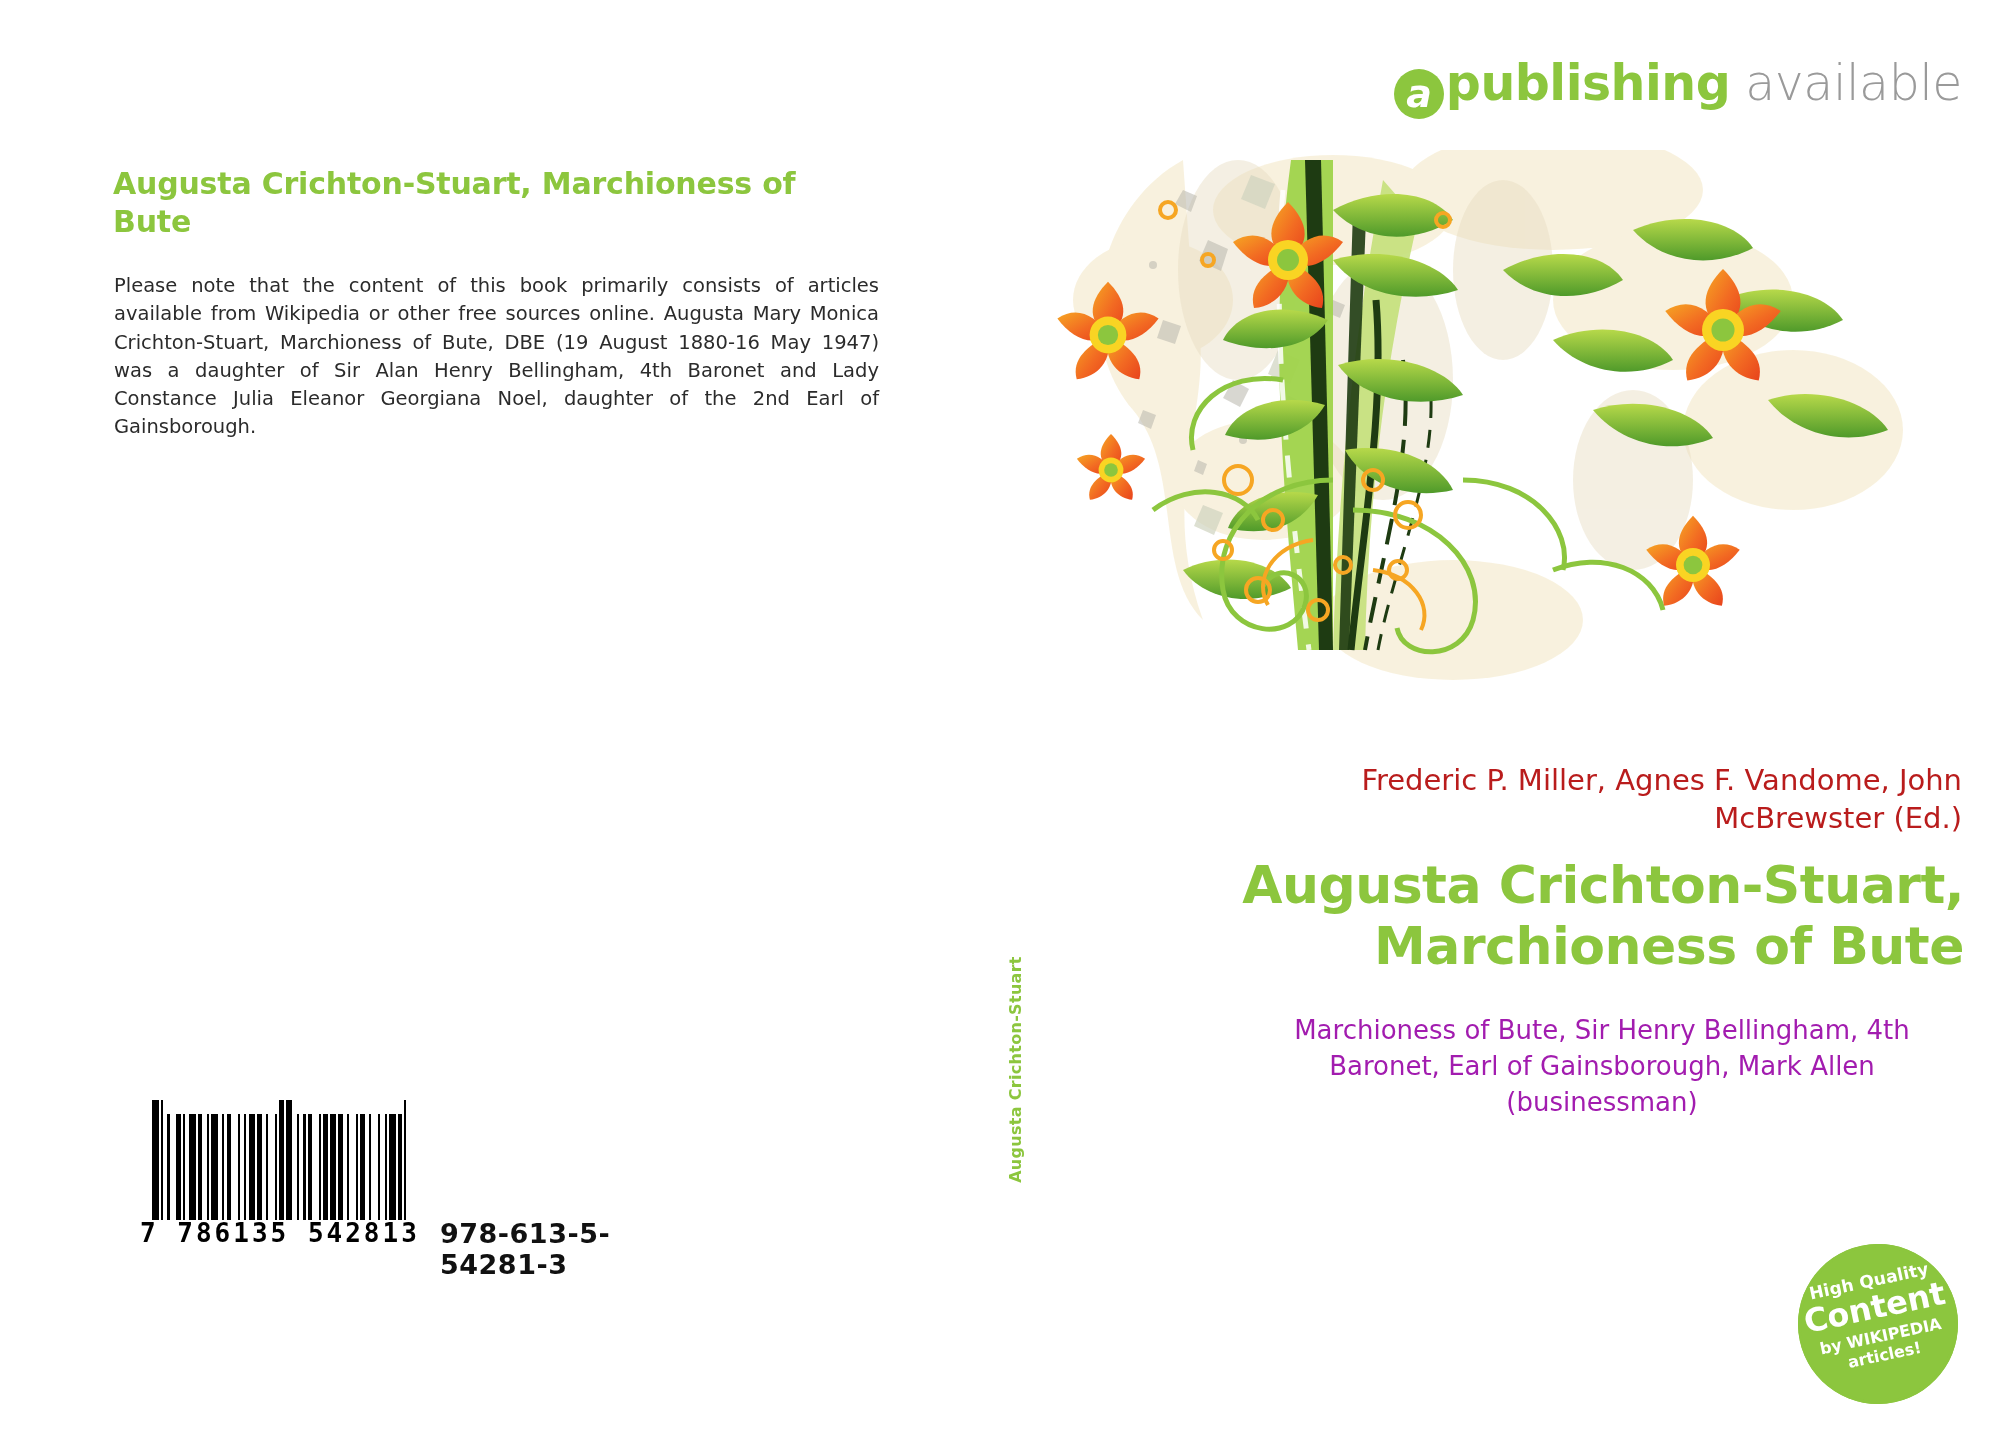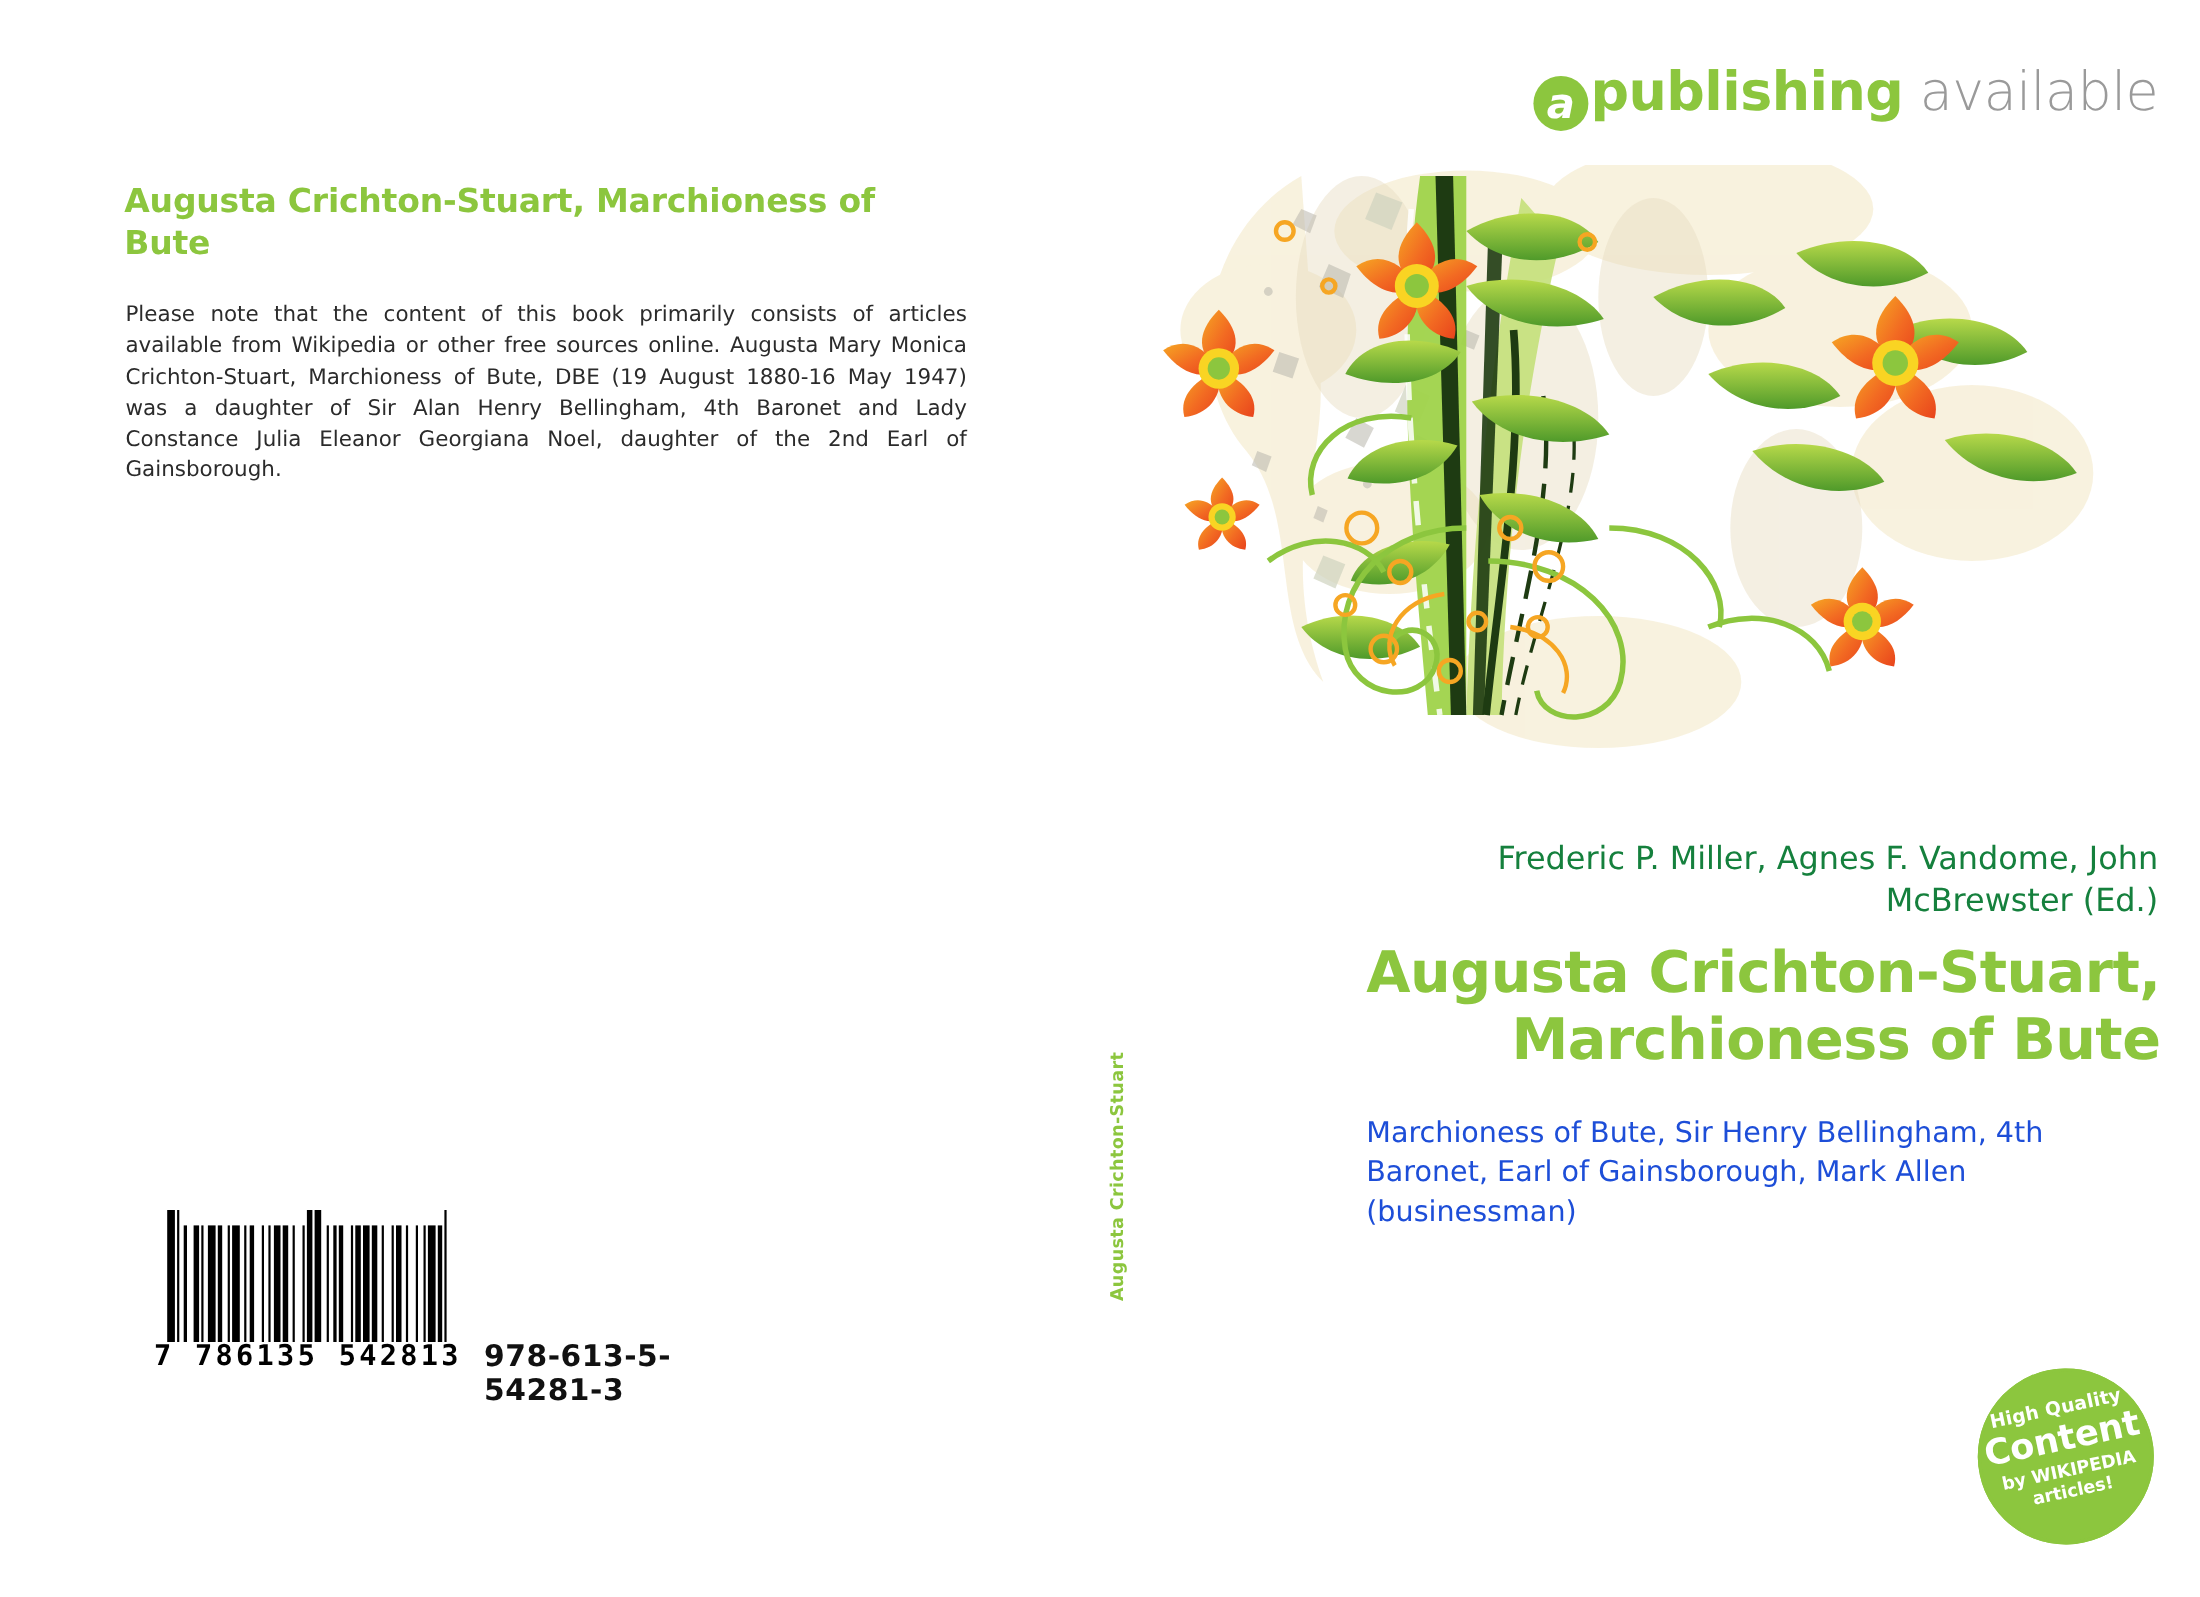--- a/index.html
+++ b/index.html
@@ -167,43 +167,43 @@
     overflow: hidden;
   }
 
   .authors {
     position: absolute;
     right: 38px;
     top: 762px;
     width: 640px;
     text-align: right;
     font-size: 29px;
-    color: #15803d;
+    color: #b91c1c;
     line-height: 1.3;
   }
   .front-title {
     position: absolute;
     right: 36px;
     top: 855px;
     width: 760px;
     text-align: right;
     font-size: 52px;
     font-weight: bold;
     color: #8cc63e;
     line-height: 1.17;
     letter-spacing: -0.5px;
   }
   .subjects {
     position: absolute;
     right: 38px;
     top: 1013px;
     width: 720px;
-    text-align: left;
+    text-align: center;
     font-size: 26px;
-    color: #1d4ed8;
+    color: #a21caf;
     line-height: 1.38;
   }
 
   .quality-badge {
     position: absolute;
     right: 42px;
     bottom: 48px;
     width: 160px;
     height: 160px;
     border-radius: 50%;

